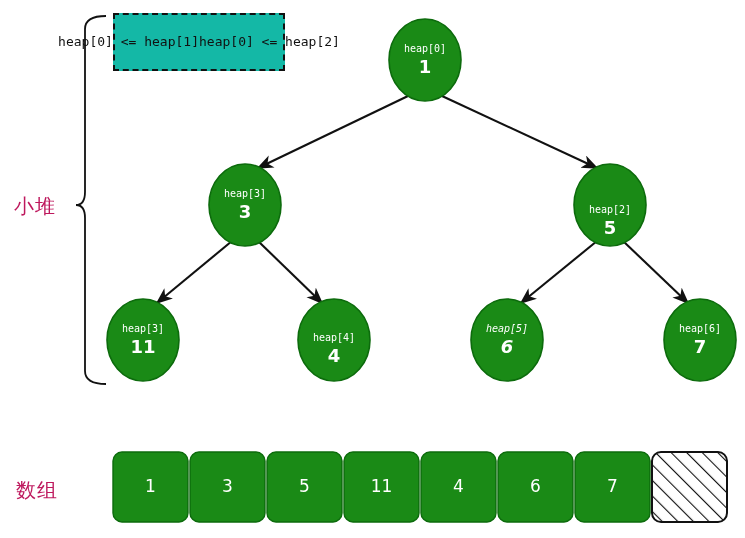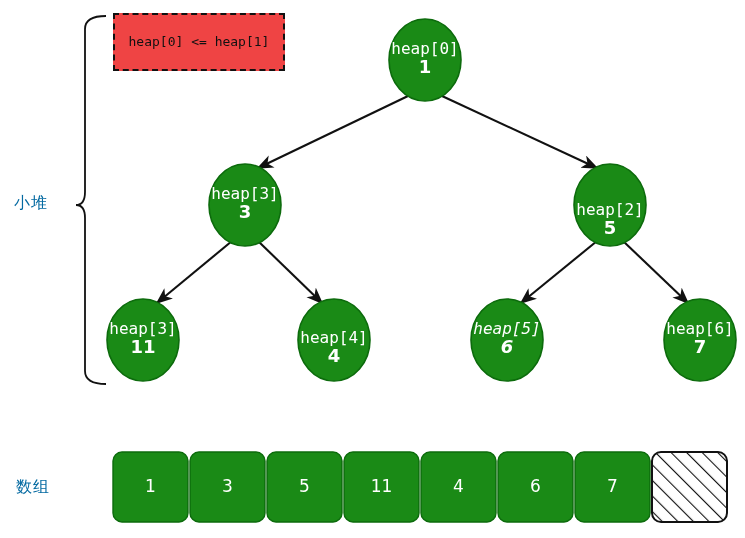--- a/index.html
+++ b/index.html
@@ -17,36 +17,36 @@
   #canvas {
     position: absolute;
     left: 0;
     top: 0;
     width: 745px;
     height: 538px;
   }
   .side-label {
     position: absolute;
     font-family: Liberation Sans, sans-serif;
-    font-size: 16px;
-    color: #0369a1;
+    font-size: 20px;
+    color: #be185d;
     letter-spacing: 1px;
     white-space: nowrap;
   }
   #heap-label { left: 14px; top: 193px; }
   #array-label { left: 16px; top: 477px; }
 
   .constraint-box {
     position: absolute;
     left: 113px;
     top: 13px;
     width: 172px;
     height: 58px;
     border: 2px dashed #111111;
-    background: #ef4444;
+    background: #14b8a6;
     box-sizing: border-box;
     display: flex;
     flex-direction: row;
     align-items: center;
     justify-content: center;
   }
   .constraint-line {
     font-family: "DejaVu Sans Mono", "Liberation Mono", monospace;
     font-size: 13px;
     color: #111111;
@@ -56,21 +56,21 @@
 
   .node-text {
     position: absolute;
     text-align: center;
     color: #ffffff;
     pointer-events: none;
     width: 90px;
   }
   .node-key {
     font-family: "DejaVu Sans Mono", "Liberation Mono", monospace;
-    font-size: 16px;
+    font-size: 10px;
     line-height: 15px;
     white-space: nowrap;
   }
   .node-val {
     font-family: "DejaVu Sans", "Liberation Sans", sans-serif;
     font-size: 18px;
     font-weight: bold;
     line-height: 21px;
   }
 
@@ -128,20 +128,21 @@
       <rect x="575" y="452" width="75" height="70" rx="9" ry="9" fill="#1a8a16" stroke="#0c6b0c" stroke-width="1.4"></rect>
       <rect x="652" y="452" width="75" height="70" rx="9" ry="9" fill="url(#hatch)" stroke="#111111" stroke-width="2"></rect>
     </g>
 </svg>
 
 <div class="side-label" id="heap-label">小堆</div>
 <div class="side-label" id="array-label">数组</div>
 
 <div class="constraint-box">
   <div class="constraint-line">heap[0] &lt;= heap[1]</div>
+  <div class="constraint-line">heap[0] &lt;= heap[2]</div>
 </div>
 
 <div id="node-text-layer">
     <div class="node-text" style="left: 380px; top: 41px;">
       <div class="node-key">heap[0]</div>
       <div class="node-val">1</div>
     </div>
     <div class="node-text" style="left: 200px; top: 186px;">
       <div class="node-key">heap[3]</div>
       <div class="node-val">3</div>

